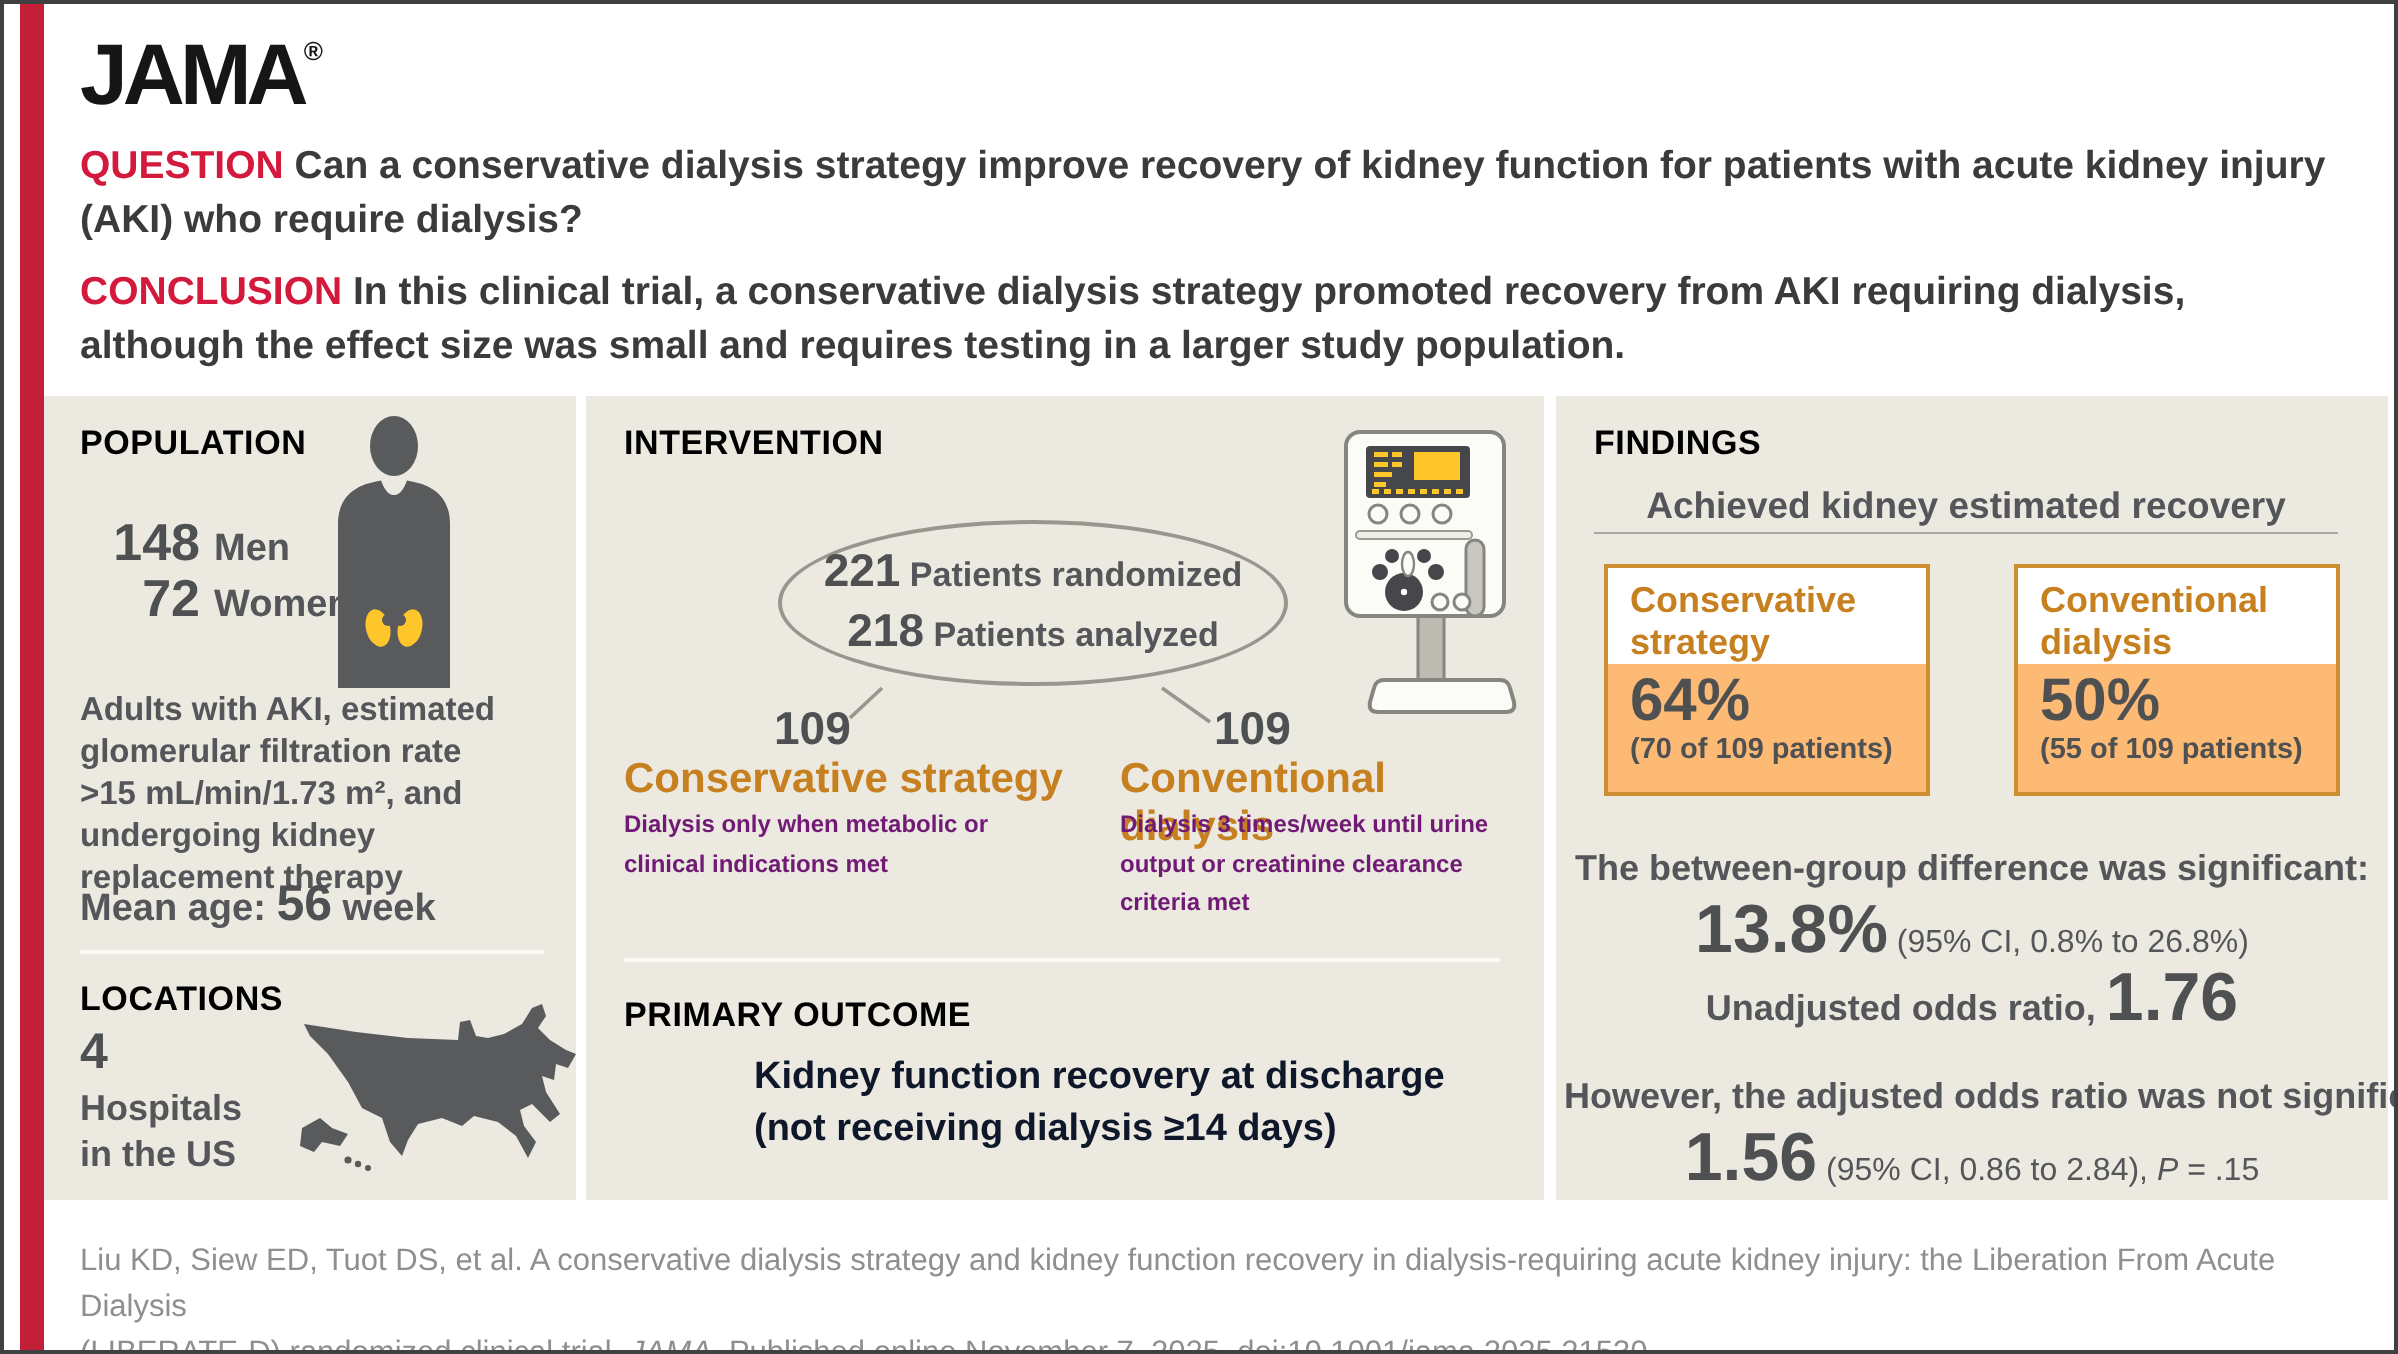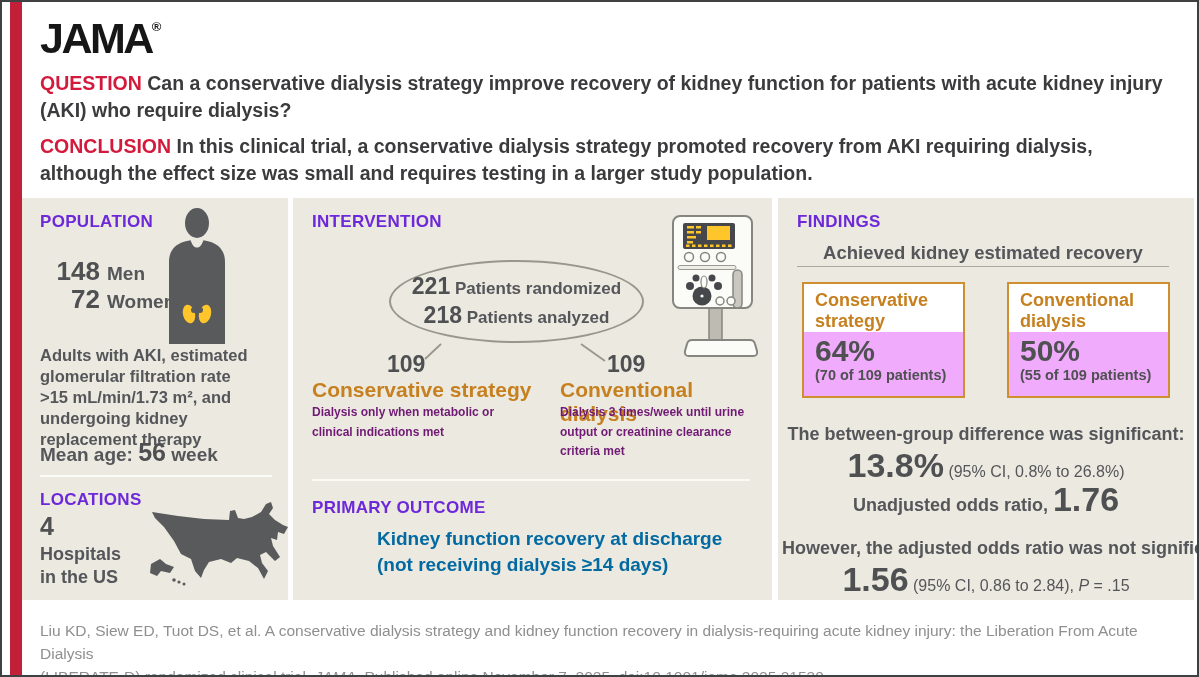--- a/index.html
+++ b/index.html
@@ -15,21 +15,21 @@
   .q { top:68px; }
   .c { top:131px; }
   .label-red { color:#d41a3c; }
   .copyright { position:absolute; right:17px; top:168px; font-size:12.5px; color:#acacac; font-weight:bold;margin-top:45px; }
 
   
   .col { position:absolute; top:196px; height:402px; background:#ebe9e0; }
   .col1 { left:20px;  width:266px; }
   .col2 { left:291px; width:479px; }
   .col3 { left:776px; width:416px; }
-  .sec-head { position:absolute; font-size:17px; font-weight:bold; color:#6d28d9; letter-spacing:.3px; }
+  .sec-head { position:absolute; font-size:17px; font-weight:bold; color:#000000; letter-spacing:.3px; }
   .divider { position:absolute; height:2px; background:#fbfbf6; }
 
   
   .count-rows { position:absolute; left:18px; top:58px; }
   .count-row { display:flex; align-items:baseline; height:28px; }
   .count-num { display:inline-block; width:60px; text-align:right; font-size:26px; font-weight:bold; color:#4f5052; }
   .count-lab { margin-left:7px; font-size:19px; font-weight:bold; color:#55565a; }
   .person-svg { position:absolute; left:145px; top:10px; }
   .pop-desc { position:absolute; left:18px; top:147px; width:208px; font-size:16.5px; font-weight:bold; color:#55565a; line-height:21px; }
   .mean-age { position:absolute; left:18px; top:240px; font-size:19px; font-weight:bold; color:#55565a; }
@@ -42,29 +42,29 @@
   .ellipse { position:absolute; left:96px; top:62px; width:255px; height:83px; border:2px solid #97978e; border-radius:50%;
              display:flex; flex-direction:column; justify-content:center; align-items:center; }
   .ell-row { line-height:27px; white-space:nowrap; }
   .ell-num { font-size:23px; font-weight:bold; color:#4f5052; }
   .ell-lab { font-size:17px; font-weight:bold; color:#55565a; }
   .branches { position:absolute; left:96px; top:144px; }
   .arm-n { position:absolute; top:153px; font-size:23px; font-weight:bold; color:#4f5052; }
   .arm-name { position:absolute; top:180px; font-size:21px; font-weight:bold; color:#c6801f; }
   .arm-desc { position:absolute; top:205px; font-size:12px; font-weight:bold; color:#701a75; line-height:19.5px; }
   .machine-svg { position:absolute; left:372px; top:14px; }
-  .outcome { position:absolute; left:84px; top:328px; font-size:19px; font-weight:bold; color:#0369a1; line-height:26px; }
+  .outcome { position:absolute; left:84px; top:328px; font-size:19px; font-weight:bold; color:#0f172a; line-height:26px; }
 
   
   .f-sub { position:absolute; left:19px; top:44px; width:372px; text-align:center; font-size:18.5px; font-weight:bold; color:#55565a; }
   .f-line { position:absolute; left:19px; top:68px; width:372px; height:1px; background:#a8a8a1; }
   .f-box { position:absolute; top:84px; width:163px; height:116px; border:2px solid #cd8f2f; background:#fff; }
   .f-box1 { left:24px; } .f-box2 { left:229px; }
   .f-box-label { height:48px; padding:6px 0 0 11px; font-size:18px; font-weight:bold; color:#c6801f; line-height:20.5px; }
-  .f-box-value { height:64px; background:#f0abfc; padding:3px 0 0 11px; }
+  .f-box-value { height:64px; background:#fdba74; padding:3px 0 0 11px; }
   .f-pct { font-size:30px; font-weight:bold; color:#4f5052; line-height:32px; }
   .f-det { font-size:14.5px; font-weight:bold; color:#4f5052; }
   .stat { position:absolute; left:4px; width:408px; text-align:center; color:#55565a; white-space:nowrap; }
   .stat .b18 { font-size:18px; font-weight:bold; }
   .stat .big { font-size:34px; font-weight:bold; color:#4f5052; }
   .stat .ci { font-size:16px; }
 
   
   .citation { position:absolute; left:38px; top:617px; width:1145px; font-size:15.5px; color:#8f8f91; line-height:23px; }
 </style>

